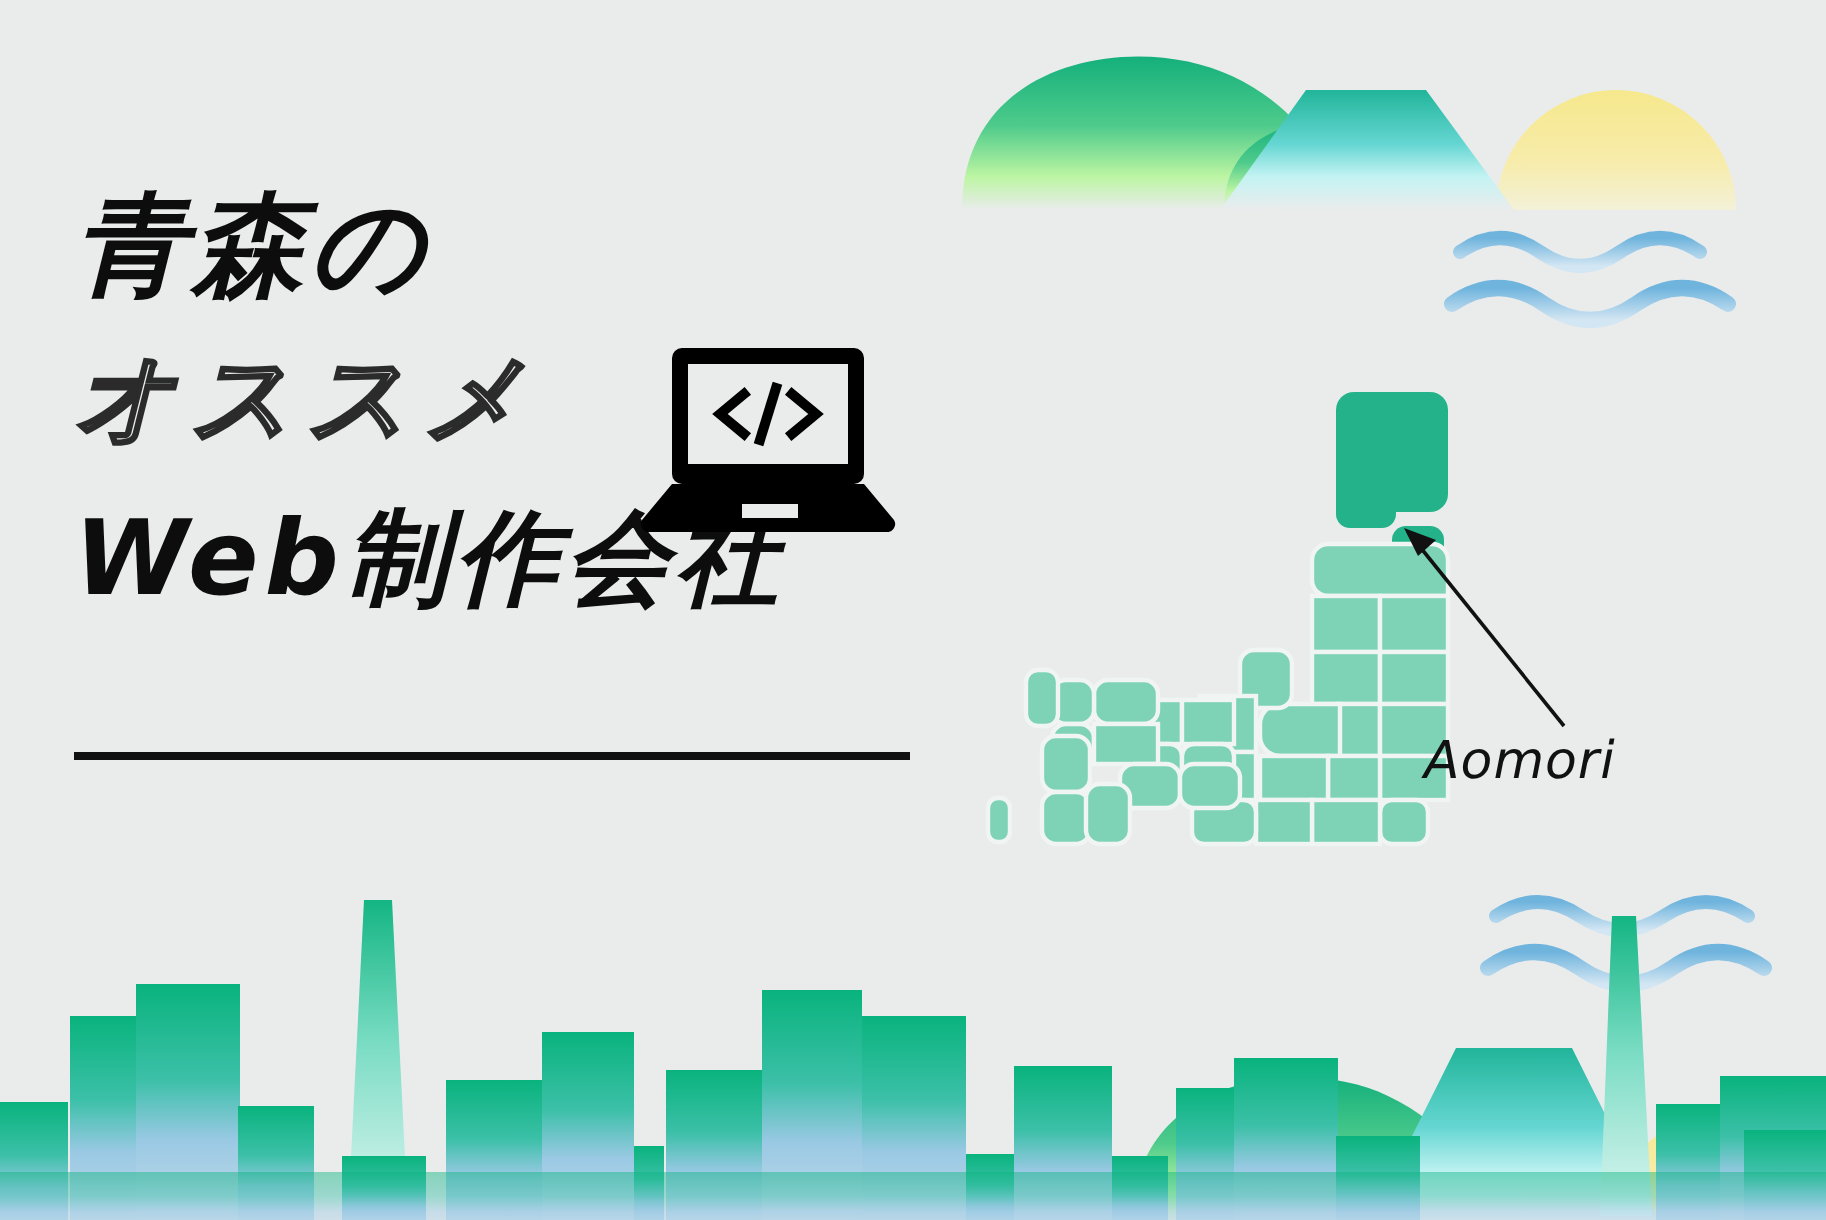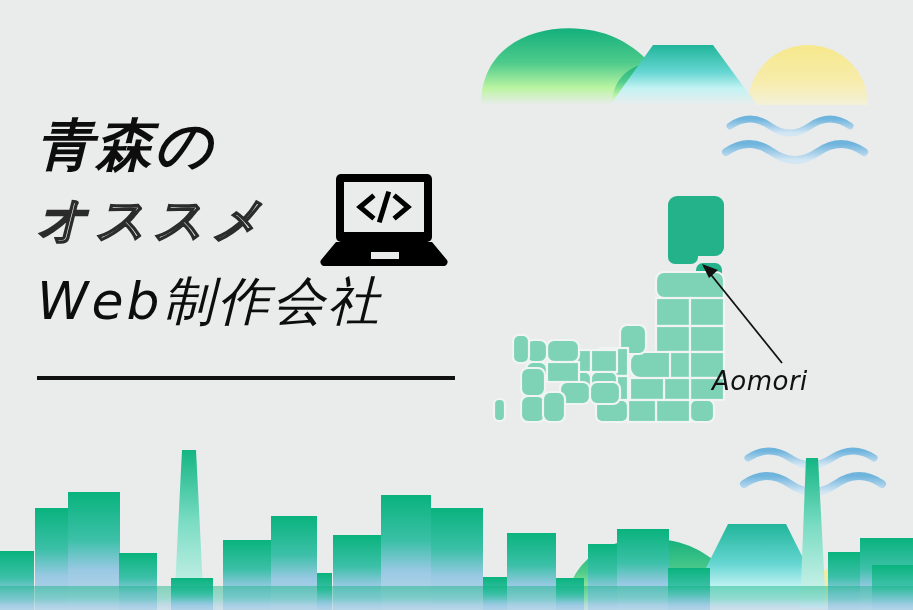--- a/index.html
+++ b/index.html
@@ -36,38 +36,37 @@
   }
   .line-aomori {
     font-size: 56px;
     font-weight: bold;
     font-style: italic;
     color: #0d0d0d;
     letter-spacing: 3px;
     line-height: 1.0;
     white-space: nowrap;
     font-family: "DejaVu Sans", "Liberation Sans", sans-serif;
-    margin-top: 21px;
   }
   .line-osusume {
     margin-top: 22px;
     font-size: 50px;
     font-weight: bold;
     font-style: italic;
     letter-spacing: 7px;
     line-height: 1.0;
     white-space: nowrap;
     color: transparent;
     -webkit-text-stroke: 1.6px #2b2b2b;
     font-family: "DejaVu Sans", "Liberation Sans", sans-serif;
   }
   .line-web {
     margin-top: 30px;
     font-size: 52px;
-    font-weight: normal;
+    font-weight: bold;
     font-style: italic;
     color: #0d0d0d;
     letter-spacing: 3px;
     line-height: 1.0;
     white-space: nowrap;
     font-family: "DejaVu Sans", "Liberation Sans", sans-serif;
   }
   #headline-rule {
     position: absolute;
     left: 37px;

